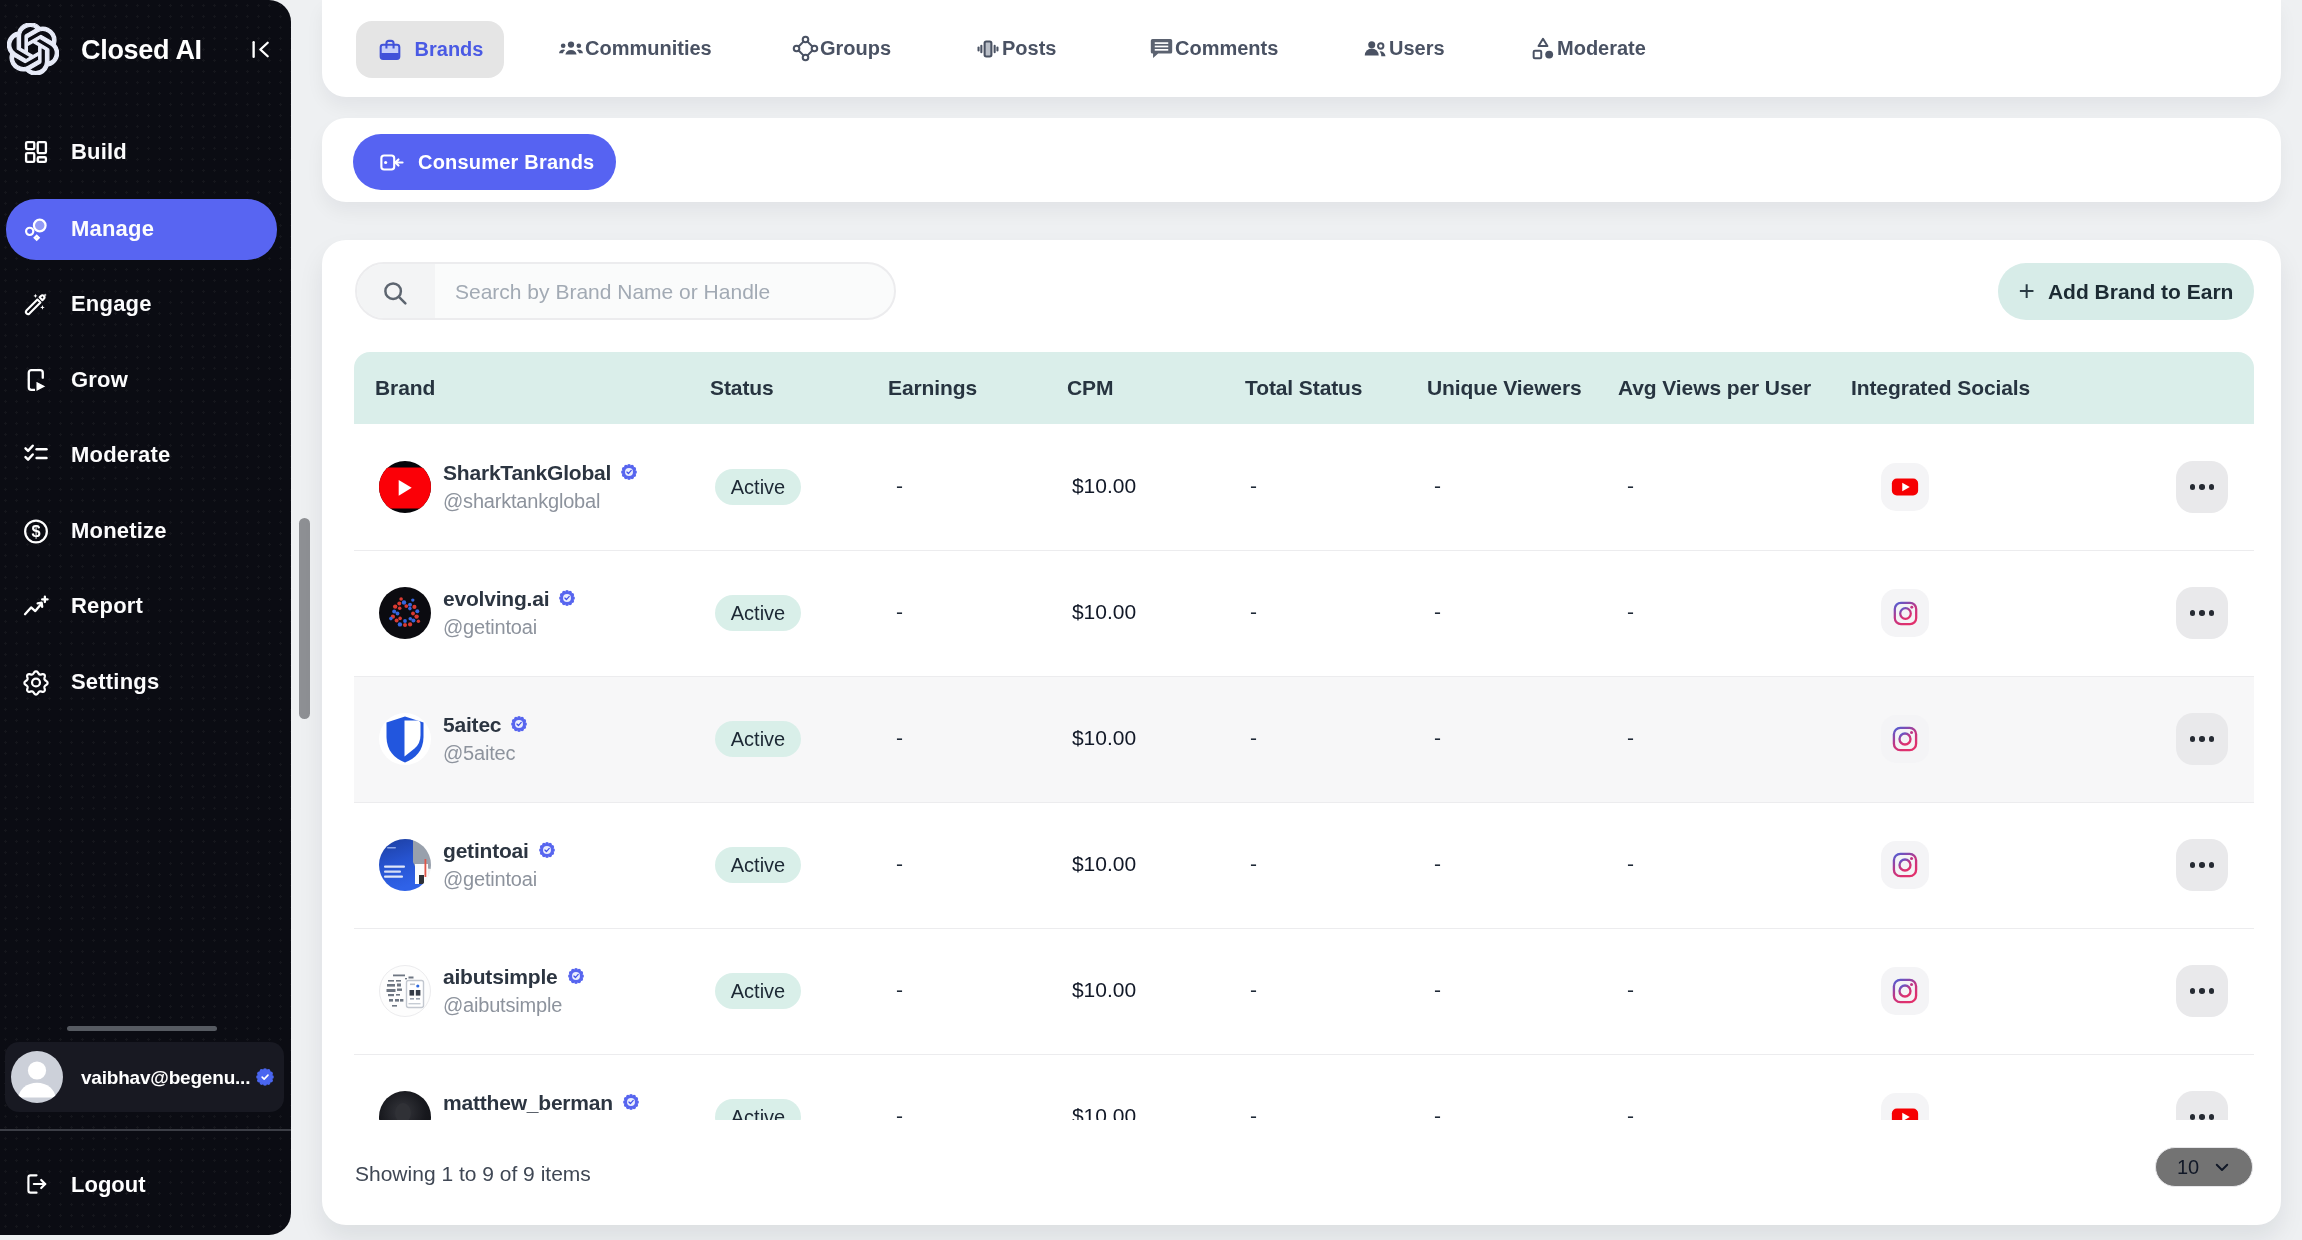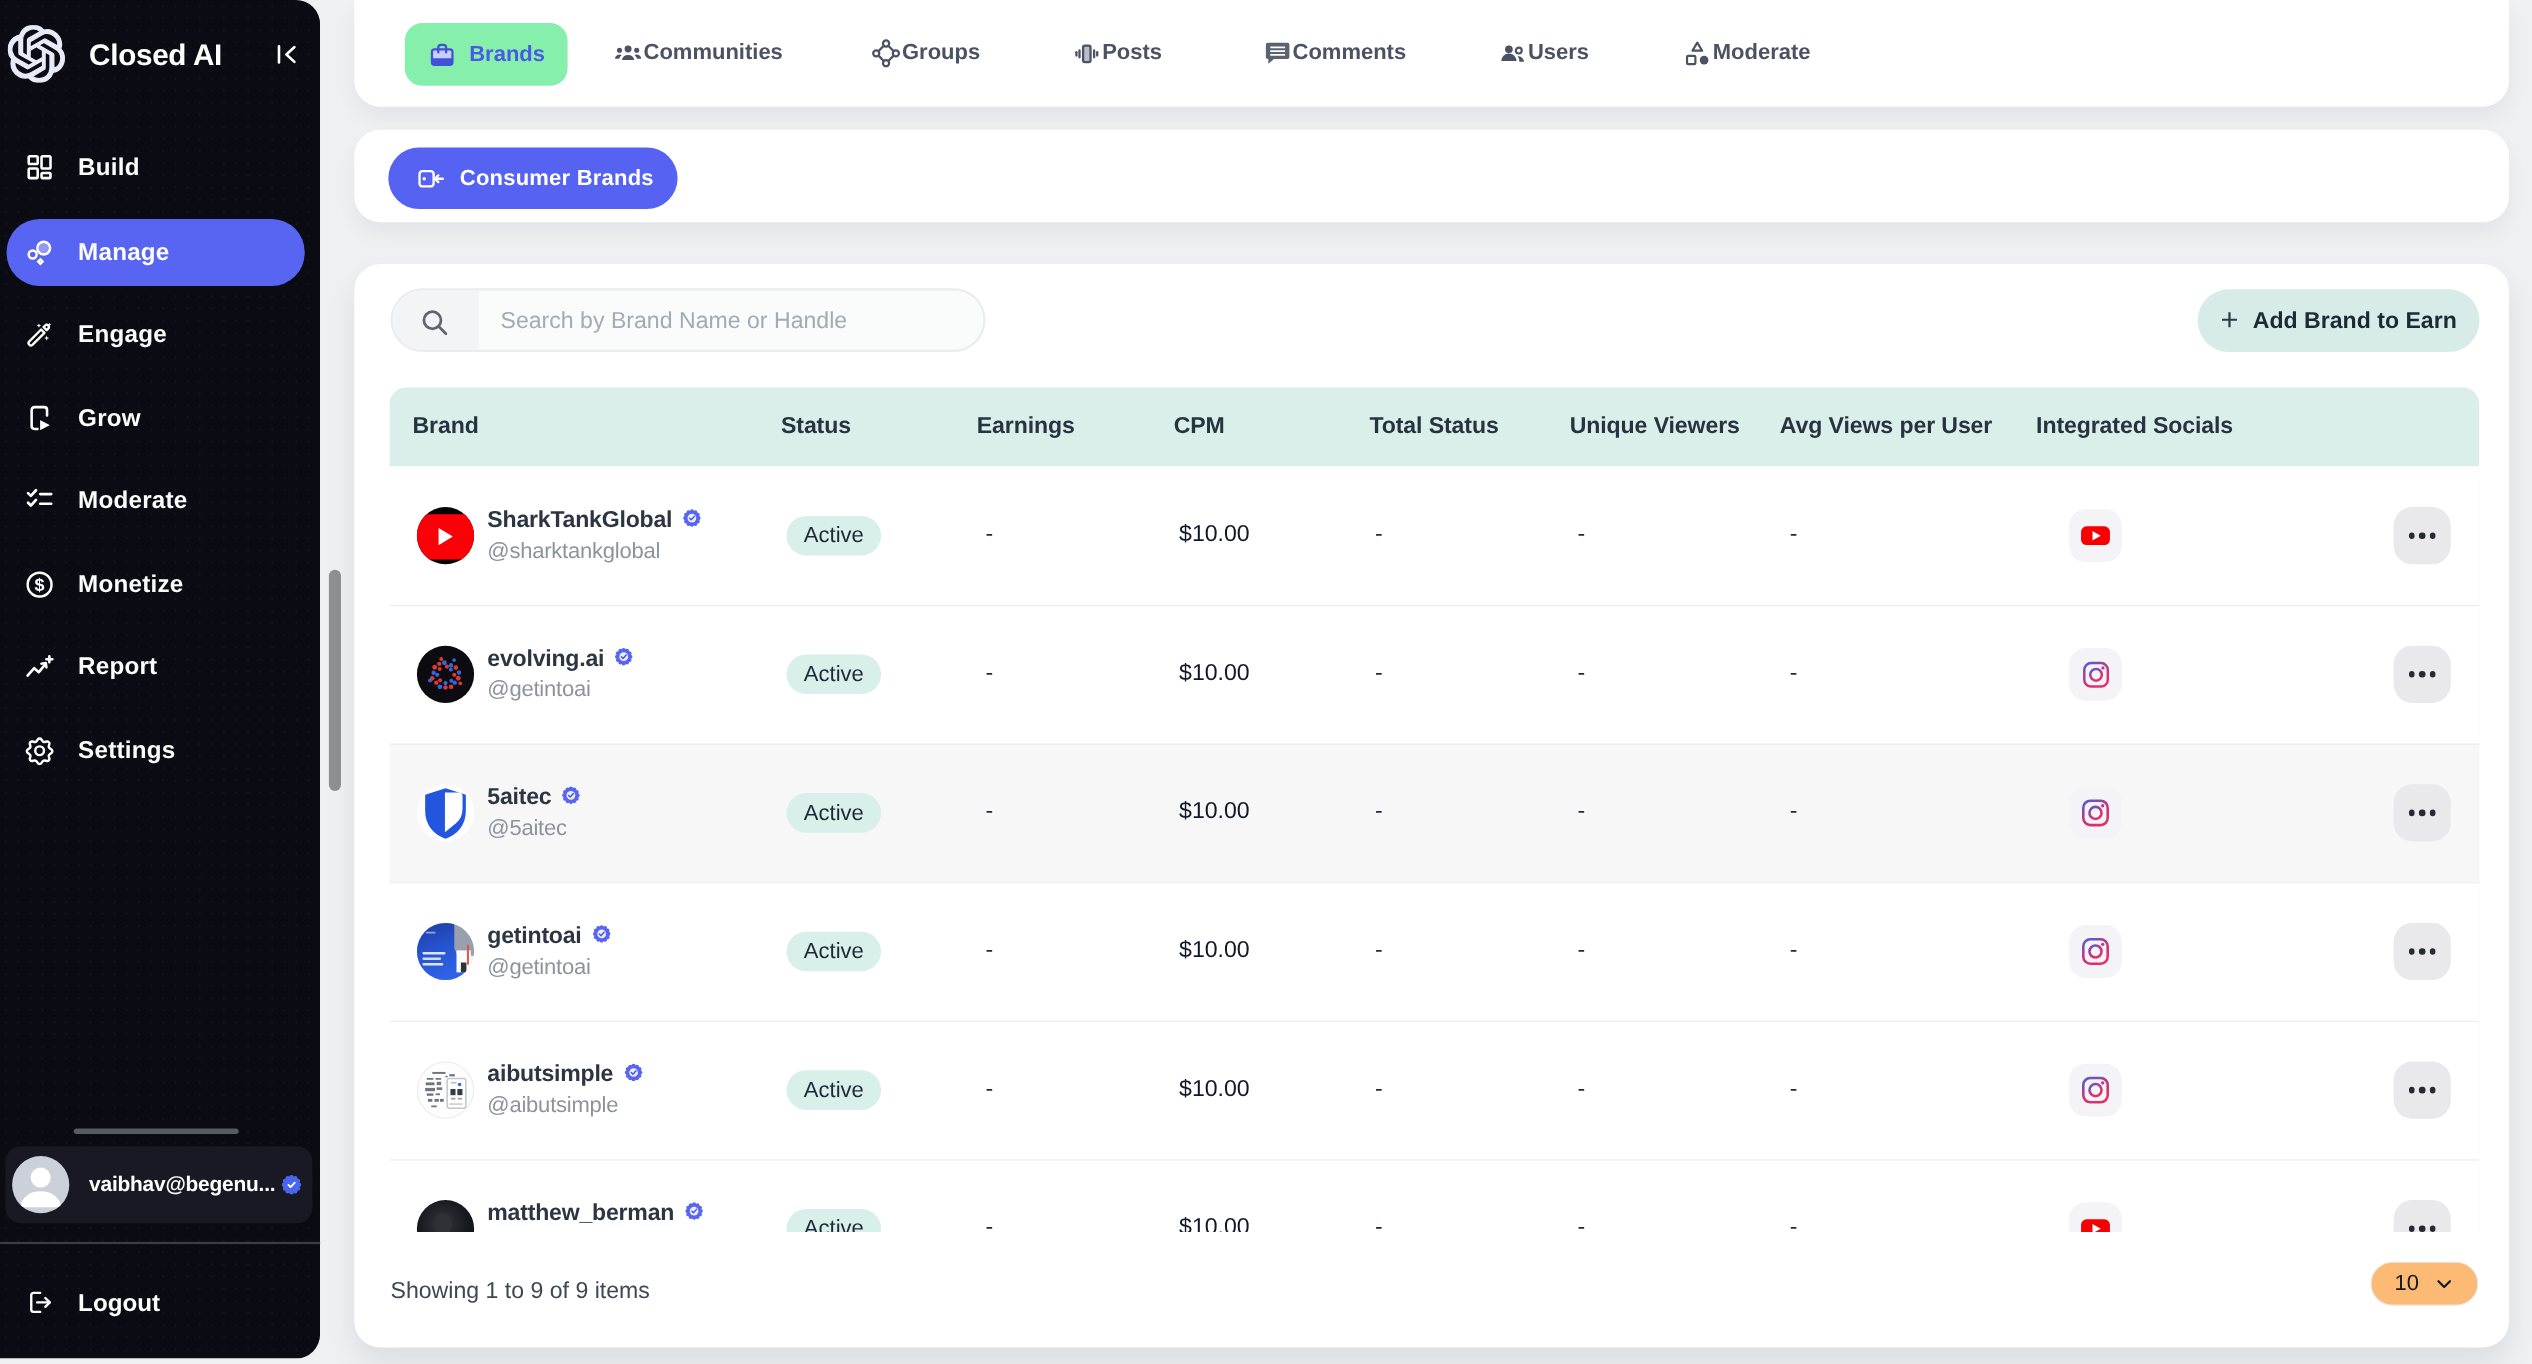--- a/index.html
+++ b/index.html
@@ -35,21 +35,21 @@
 
 
 .card { position:absolute; left:322px; width:1959px; background:#fff; }
 #card1 { top:0; height:97px; border-radius:0 0 24px 24px; box-shadow:0 10px 18px rgba(15,23,42,.05); }
 #card2 { top:118px; height:84px; border-radius:24px; box-shadow:0 10px 18px rgba(15,23,42,.05); }
 #card3 { top:240px; height:985px; border-radius:24px; box-shadow:0 14px 26px rgba(15,23,42,.08); }
 
 
 .tab { position:absolute; top:0; height:97px; display:flex; align-items:center; color:#4a5263; font-size:20px; font-weight:700; }
 .tab svg { flex:0 0 auto; }
-#tab-brands { left:34px; top:21px; height:57px; width:148px; background:#86efac; border-radius:16px; color:#4a5ae4; display:flex; align-items:center; justify-content:center; gap:12px;margin-left:12px; }
+#tab-brands { left:34px; top:21px; height:57px; width:148px; background:#e5e5e5; border-radius:16px; color:#4a5ae4; display:flex; align-items:center; justify-content:center; gap:12px; }
 
 
 #cbtn { position:absolute; left:31px; top:16px; width:263px; height:56px; background:#5663f2; border-radius:28px; display:flex; align-items:center; color:#fff; font-size:20px; font-weight:700; letter-spacing:.1px; }
 #cbtn svg { margin-left:25px; }
 #cbtn span { margin-left:13px; letter-spacing:.2px; }
 
 
 #searchbox { position:absolute; left:33px; top:22px; width:541px; height:58px; border:2px solid #ececee; background:#fafbfb; border-radius:29px; }
 #searchbox .sicon { position:absolute; left:23px; top:14px; }
 #searchbox .ph { position:absolute; left:98px; top:16px; font-size:21px; color:#a2aab4; }
@@ -70,21 +70,21 @@
 .pill { position:absolute; left:361px; top:45px; width:86px; height:36px; background:#d9efe9; border-radius:18px; display:flex; align-items:center; justify-content:center; font-size:20px; font-weight:400; color:#1c2834; }
 .dash { position:absolute; top:50px; font-size:21px; color:#1f2937; font-weight:400; }
 .cpm { position:absolute; left:700px; top:50px; width:100px; text-align:center; font-size:21px; color:#111827; font-weight:400; }
 .schip { position:absolute; left:1527px; top:39px; width:48px; height:48px; background:#f4f4f6; border-radius:15px; display:flex; align-items:center; justify-content:center; }
 .dots { position:absolute; left:1822px; top:37px; width:52px; height:52px; background:#e9e9eb; border-radius:17px; display:flex; align-items:center; justify-content:center; gap:4px; }
 .dots i { width:5.5px; height:5.5px; border-radius:50%; background:#262b33; }
 #tright { position:absolute; left:1899px; top:72px; width:1px; height:696px; background:#ececee; }
 
 
 #foot-text { position:absolute; left:33px; top:922px; font-size:21px; color:#3f4754; }
-#pagesel { position:absolute; left:1833px; top:907px; width:98px; height:40px; background:#fdba74; border:1px solid #e7e7ea; border-radius:20px; display:flex; align-items:center; justify-content:center; gap:14px; font-size:20px; color:#111827; }
+#pagesel { position:absolute; left:1833px; top:907px; width:98px; height:40px; background:#737373; border:1px solid #e7e7ea; border-radius:20px; display:flex; align-items:center; justify-content:center; gap:14px; font-size:20px; color:#111827; }
 </style>
 </head>
 <body>
 <div id="app">
 
 <aside id="sb">
   <div class="logo-row">
     <svg class="mark" width="52" height="52" viewBox="0 0 24 24">
           <path fill="#e7ebf8" stroke="#e7ebf8" stroke-width="0.55" d="M22.2819 9.8211a5.9847 5.9847 0 0 0-.5157-4.9108 6.0462 6.0462 0 0 0-6.5098-2.9A6.0651 6.0651 0 0 0 4.9807 4.1818a5.9847 5.9847 0 0 0-3.9977 2.9 6.0462 6.0462 0 0 0 .7427 7.0966 5.98 5.98 0 0 0 .511 4.9107 6.051 6.051 0 0 0 6.5146 2.9001A5.9847 5.9847 0 0 0 13.2599 24a6.0557 6.0557 0 0 0 5.7718-4.2058 5.9894 5.9894 0 0 0 3.9977-2.9001 6.0557 6.0557 0 0 0-.7475-7.0729zm-9.022 12.6081a4.4755 4.4755 0 0 1-2.8764-1.0408l.1419-.0804 4.7783-2.7582a.7948.7948 0 0 0 .3927-.6813v-6.7369l2.02 1.1686a.071.071 0 0 1 .038.052v5.5826a4.504 4.504 0 0 1-4.4945 4.4944zm-9.6607-4.1254a4.4708 4.4708 0 0 1-.5346-3.0137l.142.0852 4.783 2.7582a.7712.7712 0 0 0 .7806 0l5.8428-3.3685v2.3324a.0804.0804 0 0 1-.0332.0615L9.74 19.9502a4.4992 4.4992 0 0 1-6.1408-1.6464zM2.3408 7.8956a4.485 4.485 0 0 1 2.3655-1.9728V11.6a.7664.7664 0 0 0 .3879.6765l5.8144 3.3543-2.0201 1.1685a.0757.0757 0 0 1-.071 0l-4.8303-2.7865A4.504 4.504 0 0 1 2.3408 7.8956zm16.5963 3.8558L13.1038 8.364 15.1192 7.2a.0757.0757 0 0 1 .071 0l4.8303 2.7913a4.4944 4.4944 0 0 1-.6765 8.1042v-5.6772a.79.79 0 0 0-.407-.667zm2.0107-3.0231l-.142-.0852-4.7735-2.7818a.7759.7759 0 0 0-.7854 0L9.409 9.2297V6.8974a.0662.0662 0 0 1 .0284-.0615l4.8303-2.7866a4.4992 4.4992 0 0 1 6.6802 4.66zM8.3065 12.863l-2.02-1.1638a.0804.0804 0 0 1-.038-.0567V6.0742a4.4992 4.4992 0 0 1 7.3757-3.4537l-.142.0805L8.704 5.459a.7948.7948 0 0 0-.3927.6813zm1.0976-2.3654l2.602-1.4998 2.6069 1.4998v2.9994l-2.5974 1.4997-2.6067-1.4997Z"></path>
         </svg>

